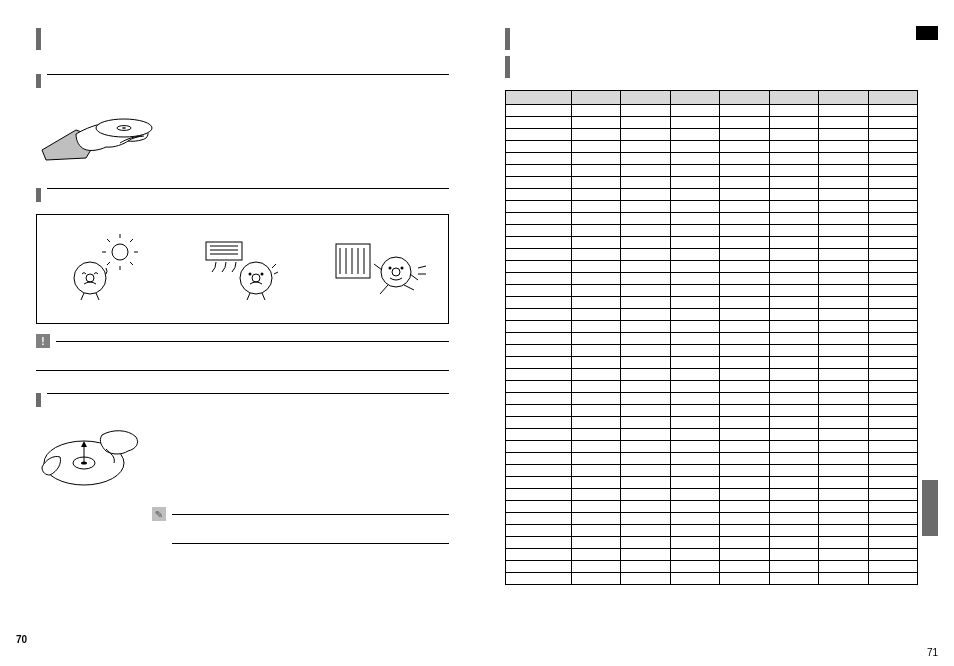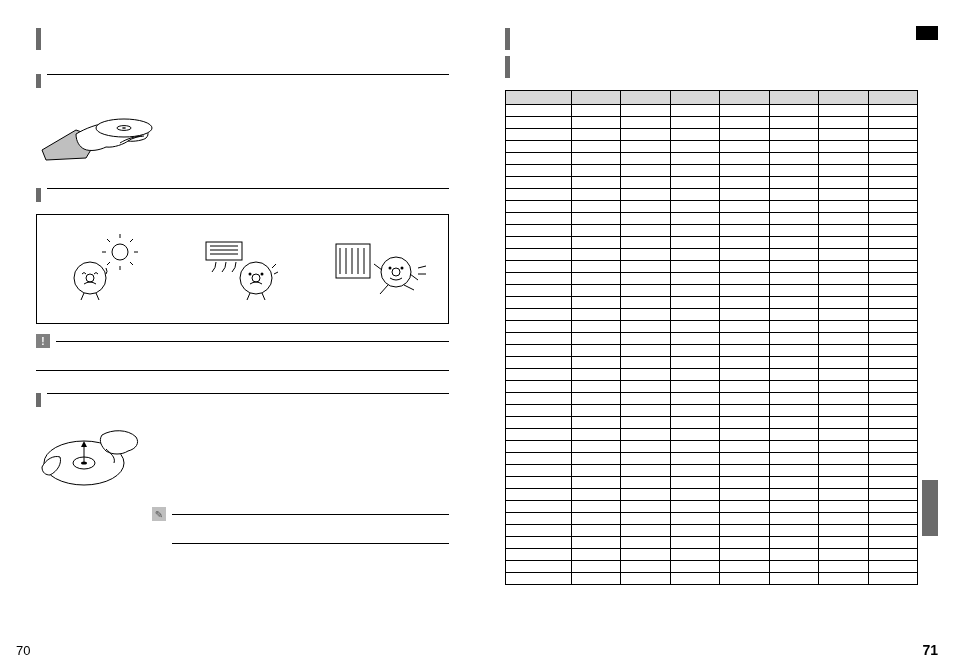--- a/index.html
+++ b/index.html
@@ -117,24 +117,24 @@
   .pencil-icon {
     width: 14px; height: 14px; background: #bfbfbf;
     display: inline-flex; align-items: center; justify-content: center;
     color:#555; font-size:10px; margin-right:6px;
   }
   .pencil-line { flex:1; height:1px; background:#000; }
   .pencil-line2 { height:1px; background:#000; margin-top:22px; margin-left:20px; }
 
   
   .pagenum-left {
-    position:absolute; left:16px; bottom:8px; font-size:13px; font-weight:normal;
+    position:absolute; left:16px; bottom:21px; font-size:10px; font-weight:bold;
   }
   .pagenum-right {
-    position:absolute; right:16px; bottom:8px; font-size:14px; font-weight:bold;
+    position:absolute; right:16px; bottom:8px; font-size:10px; font-weight:normal;
   }
 
   
   .table-wrap {
     margin-top: 40px;
   }
   table.grid {
     border-collapse: collapse;
     width: 100%;
     table-layout: fixed;

